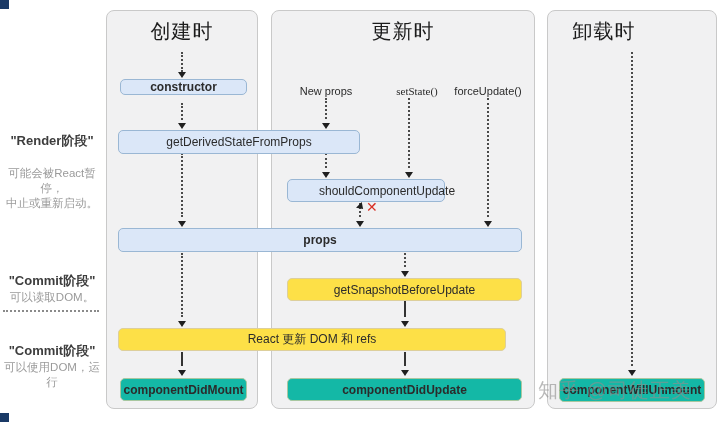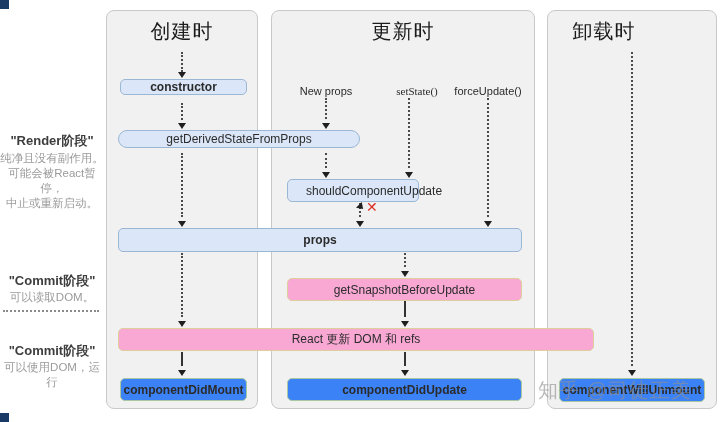--- a/index.html
+++ b/index.html
@@ -34,22 +34,22 @@
   }
   .italic{}
 
   
   .node{
     position:absolute;box-sizing:border-box;border-radius:5px;
     display:flex;align-items:center;justify-content:center;
     font-size:12px;color:#2b2b2b;z-index:4;
   }
   .blue  {background:#dbe7f8;border:1px solid #9ab7d4;}
-  .yellow{background:#f9a8d4;border:1px solid #ddcf9c;}
-  .green {background:#3b82f6;border:1px solid #a9c7a0;}
+  .yellow{background:#fde047;border:1px solid #ddcf9c;}
+  .green {background:#14b8a6;border:1px solid #a9c7a0;}
   .bold{font-weight:bold;}
 
   
   .vline{position:absolute;width:0;z-index:2;}
   .dotted{border-left:2px dotted #4a4a4a;}
   .solid {border-left:2px solid #333;}
   .arrow{
     position:absolute;width:0;height:0;z-index:2;
     border-left:4px solid transparent;border-right:4px solid transparent;
     border-top:6px solid #1f1f1f;
@@ -96,21 +96,21 @@
 <div class="col-title" id="title-create">创建时</div>
 <div class="col-title" id="title-update">更新时</div>
 <div class="col-title" id="title-unmount">卸载时</div>
 
 <div class="trigger italic" style="left:281px;">New props</div>
 <div class="trigger" style="left:372px;font-family:Liberation Serif, serif;">setState()</div>
 <div class="trigger" style="left:443px;">forceUpdate()</div>
 
 <div class="side-title" style="top:132px;">"Render阶段"</div>
 <div class="side-text" style="top:151px;">
-  <span>纯净且没有副作用。</span><br>
+  <br>
   <span>可能会被React暂停，</span><br>
   <span>中止或重新启动。</span>
 </div>
 
 <div class="side-title" style="top:272px;">"Commit阶段"</div>
 <div class="side-text" style="top:290px;">
   <span>可以读取DOM。</span>
 </div>
 
 <div class="side-sep"></div>
@@ -158,24 +158,24 @@
 <div class="vline solid" style="left:181px;top:352px;height:14px;"></div>
 <div class="arrow" style="left:178px;top:370px;"></div>
 
 <div class="vline solid" style="left:404px;top:352px;height:14px;"></div>
 <div class="arrow" style="left:401px;top:370px;"></div>
 
 <div class="vline dotted" style="left:631px;top:52px;height:314px;"></div>
 <div class="arrow" style="left:628px;top:370px;"></div>
 
 <div class="node blue bold" style="left:120px;top:79px;width:127px;height:16px;">constructor</div>
-<div class="node blue" style="left:118px;top:130px;width:242px;height:18px;border-radius:9px;">getDerivedStateFromProps</div>
-<div class="node blue" style="left:287px;top:179px;width:132px;height:23px;padding-left:42px;">shouldComponentUpdate</div>
+<div class="node blue" style="left:118px;top:130px;width:242px;height:24px;">getDerivedStateFromProps</div>
+<div class="node blue" style="left:287px;top:179px;width:158px;height:23px;padding-left:42px;">shouldComponentUpdate</div>
 <div class="node blue bold" style="left:118px;top:228px;width:404px;height:24px;">props</div>
 <div class="node yellow" style="left:287px;top:278px;width:235px;height:23px;">getSnapshotBeforeUpdate</div>
-<div class="node yellow italic" style="left:118px;top:328px;width:476px;height:23px;">React 更新 DOM 和 refs</div>
+<div class="node yellow italic" style="left:118px;top:328px;width:388px;height:23px;">React 更新 DOM 和 refs</div>
 <div class="node green bold" style="left:120px;top:378px;width:127px;height:23px;">componentDidMount</div>
 <div class="node green bold" style="left:287px;top:378px;width:235px;height:23px;">componentDidUpdate</div>
 <div class="node green bold" style="left:559px;top:378px;width:146px;height:24px;">componentWillUnmount</div>
 
 <div class="watermark">知乎 @司徒正美</div>
 <div class="corner" id="corner-top"></div>
 <div class="corner" id="corner-bottom"></div>
 
 </body></html>

